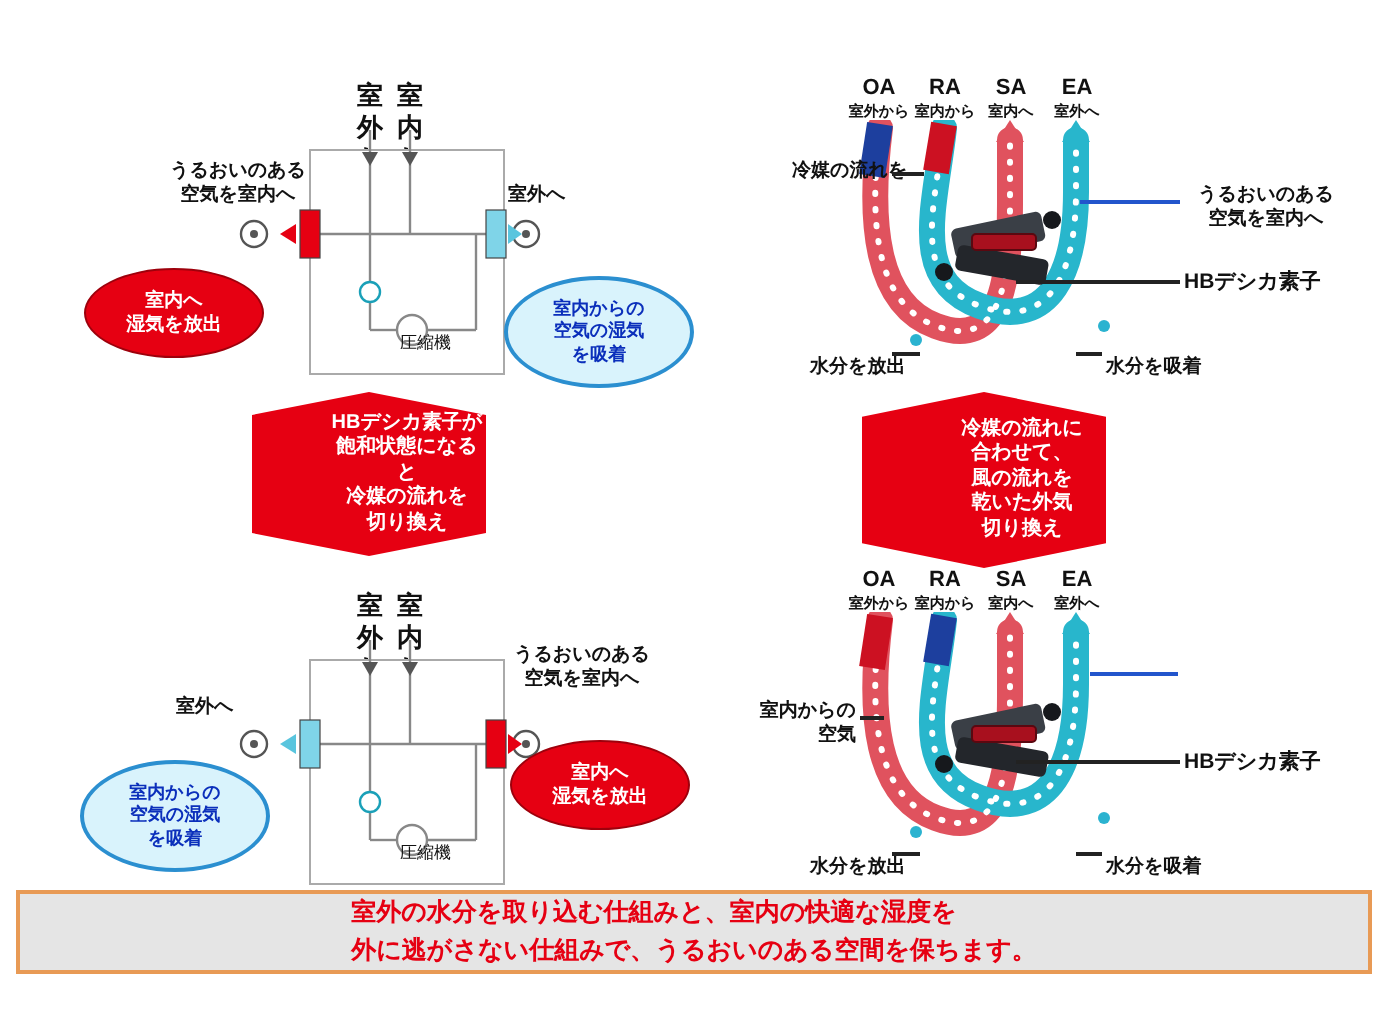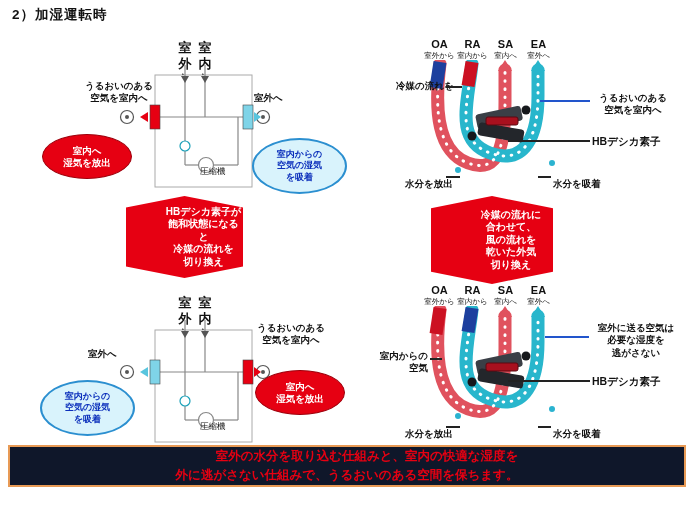--- a/index.html
+++ b/index.html
@@ -15,32 +15,31 @@
   .pipe-lbl { font-size:13px; font-weight:bold; line-height:1.2; width:20px; text-align:center; }
   .callout { border-radius:50%; display:flex; align-items:center; justify-content:center; text-align:center; font-weight:bold; line-height:1.25; z-index:5; }
   .callout.red  { background:#e60012; color:#fff; font-size:9.5px; border:1px solid #9e000c; }
   .callout.cyan { background:#d9f3fc; color:#0b2fbb; font-size:9px; border:2px solid #2b8fd0; }
   .varrow { background:#e60012; color:#fff; clip-path:polygon(50% 0,100% 14%,100% 86%,50% 100%,0 86%,0 14%);
             display:flex; align-items:center; justify-content:center; text-align:center;
             font-weight:bold; font-size:10px; line-height:1.25; z-index:4;padding-left:38px; }
   .hdr-row { display:flex; justify-content:space-between; width:132px; }
   .hdr-col { width:33px; text-align:center; }
   .hdr-code { font-size:11px; font-weight:bold; }
-  .hdr-sub  { font-size:7.5px; font-weight:normal; margin-top:1px; }
+  .hdr-sub  { font-size:7.5px; font-weight:bold; margin-top:1px; }
   .pline { height:1.5px; background:#222; z-index:3; }
   .pline.blue { background:#2255cc; }
-  .footer-box { border:2px solid #e89a55; background:#0f172a; color:#e60012; font-weight:bold;
-                font-size:12.5px; line-height:1.5; display:flex; align-items:center; justify-content:center; text-align:right; }
+  .footer-box { border:2px solid #e89a55; background:#e5e5e5; color:#e60012; font-weight:bold;
+                font-size:12.5px; line-height:1.5; display:flex; align-items:center; justify-content:center; text-align:left; }
 </style>
 </head>
 <body>
 
 <div class="page">
 
-  <div class="abs title" style="left:12px; top:6px;">2）加湿運転時</div>
 
   <div class="abs pipe-lbl pre" style="left:175px; top:40px;">室外
 から</div>
   <div class="abs pipe-lbl pre" style="left:195px; top:40px;">室内
 から</div>
 
   <div class="abs lbl bold pre ctr" style="left:80px; top:80px; width:78px;">うるおいのある
 空気を室内へ</div>
   <div class="abs lbl bold" style="left:254px; top:92px;">室外へ</div>
 
@@ -222,23 +221,20 @@
     </g>
     <circle cx="38" cy="110" r="3" fill="#2bb3d0"></circle>
     <circle cx="132" cy="103" r="3" fill="#2bb3d0"></circle>
   </svg>
 
   <div class="abs lbl bold pre" style="left:370px; top:350px; width:58px; text-align:right;">室内からの
 空気</div>
   <div class="abs pline" style="left:430px; top:358px; width:12px;"></div>
 
   <div class="abs pline blue" style="left:545px; top:336px; width:44px;"></div>
-  <div class="abs lbl bold pre" style="left:591px; top:322px; width:90px;">室外に送る空気は
-必要な湿度を
-逃がさない</div>
 
   <div class="abs pline" style="left:508px; top:380px; width:82px;"></div>
   <div class="abs lbl bold" style="left:592px; top:375px; font-size:10.5px;">HBデシカ素子</div>
 
   <div class="abs lbl bold" style="left:405px; top:428px;">水分を放出</div>
   <div class="abs pline" style="left:446px; top:426px; width:14px;"></div>
   <div class="abs lbl bold" style="left:553px; top:428px;">水分を吸着</div>
   <div class="abs pline" style="left:538px; top:426px; width:13px;"></div>
 
   <div class="abs footer-box pre" style="left:8px; top:445px; width:678px; height:42px;">室外の水分を取り込む仕組みと、室内の快適な湿度を

